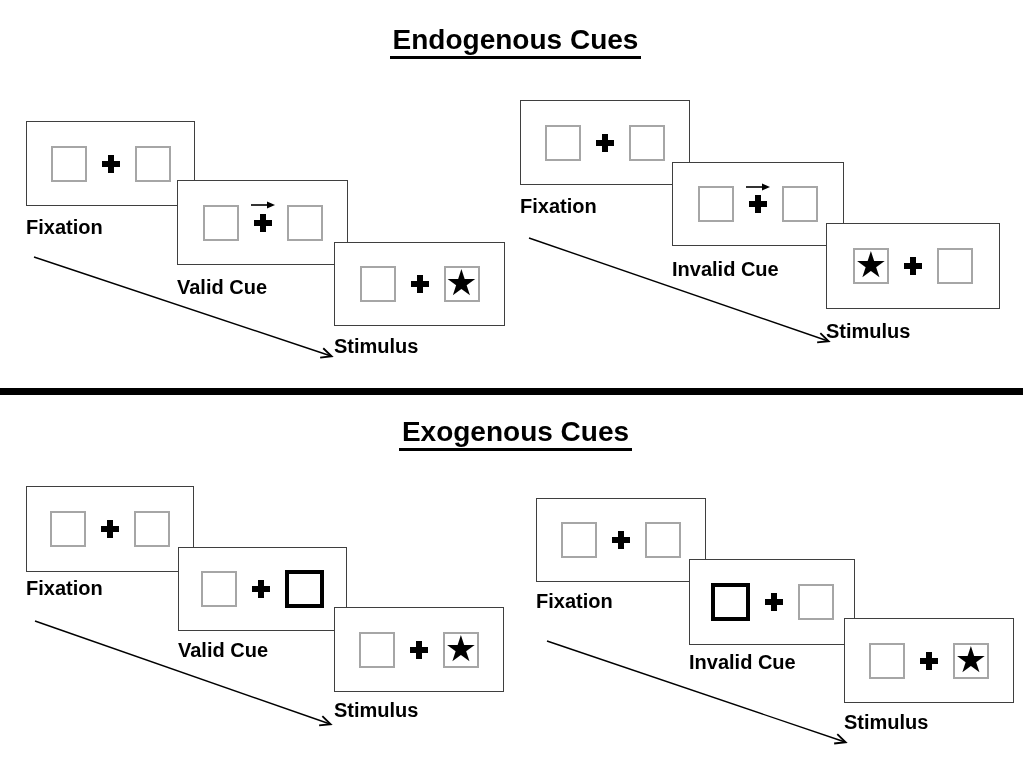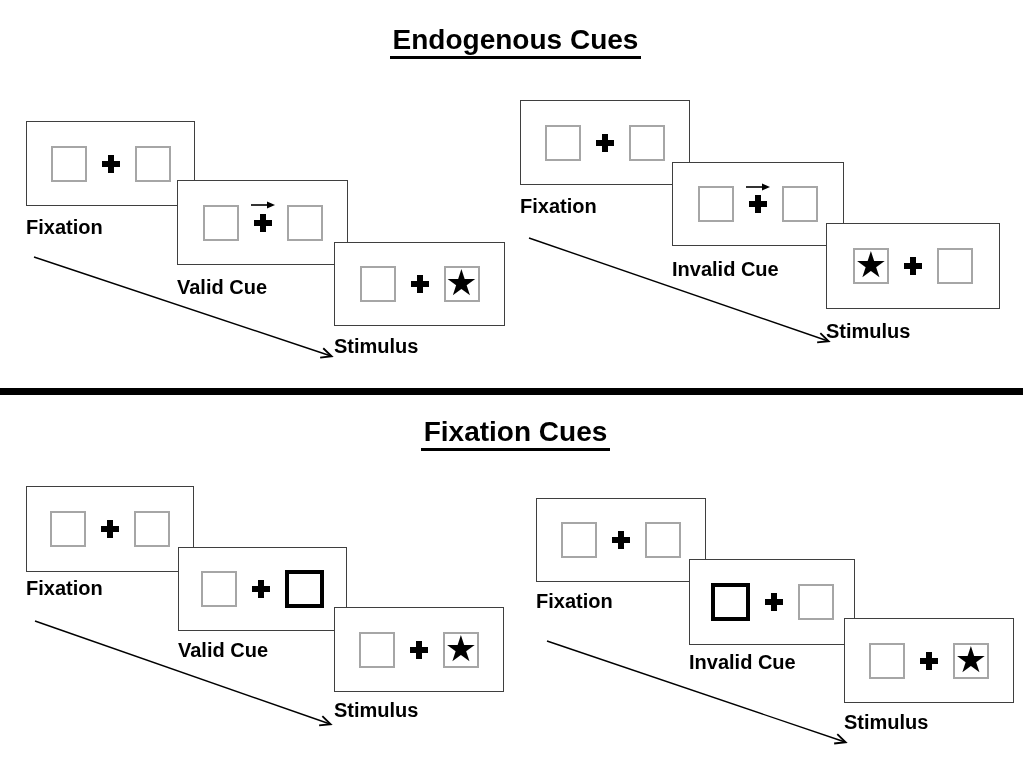--- a/index.html
+++ b/index.html
@@ -118,21 +118,21 @@
             <path d="M1,1.5 L8.5,5 L1,8.5" fill="none" stroke="#000" stroke-width="1.3"></path>
           </marker>
         </defs>
       <line x1="4" y1="5" x2="303" y2="108" stroke="#000" stroke-width="1.4" marker-end="url(#ah2)"></line>
     </svg>
   </div>
 
   <div class="divider"></div>
 
   <div class="section-title" style="top:418px">
-    <span class="u">Fixation Cues</span>
+    <span class="u">Exogenous Cues</span>
   </div>
 
   <div>
     <div class="panel" style="left:26px;top:486px;width:168px;height:86px">
       <div class="box box-plain"></div>
       <div class="plus"></div>
       <div class="box box-plain"></div>
     </div>
     <div class="plabel" style="left:26px;top:578px;width:168px">Fixation</div>
 

